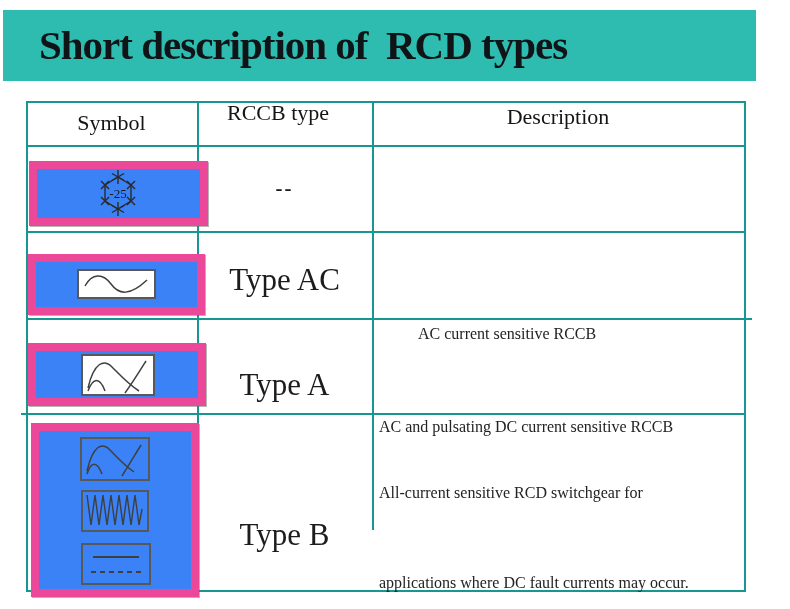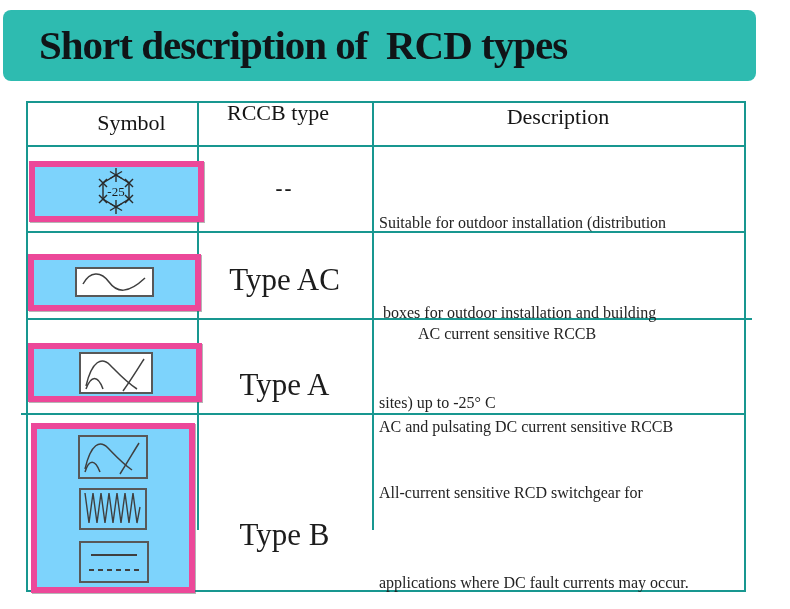--- a/index.html
+++ b/index.html
@@ -4,21 +4,20 @@
 <style>
   html,body{margin:0;padding:0;background:#ffffff;}
   .stage{
     position:relative;width:790px;height:609px;background:#ffffff;overflow:hidden;
     font-family:"Liberation Serif", serif;color:#1b1b1b;
   }
   
   .banner{
     position:absolute;left:3px;top:10px;width:753px;height:71px;
     background:#2ebbb0;
-    border-radius:8px;
   }
   .banner h1{
     margin:0;padding-left:36px;line-height:70px;
     font-size:41px;font-weight:bold;letter-spacing:-1px;color:#101417;
     white-space:pre;font-family:"Liberation Serif", serif;
   }
   
   .hline,.vline{position:absolute;background:#189790;}
   .hline{height:2px;}
   .vline{width:2px;}
@@ -30,21 +29,21 @@
     position:absolute;left:197px;width:175px;text-align:center;
     font-size:31px;color:#1c1c1c;
   }
   .dashcell{font-size:21px;font-weight:bold;letter-spacing:2px;}
   .desc{
     position:absolute;left:379px;width:364px;
     font-size:16px;line-height:30px;color:#232323;white-space:pre;
   }
   
   .symbox{
-    position:absolute;background:#7dd3fc;border:6px solid #ec4899;
+    position:absolute;background:#3b82f6;border:8px solid #ec4899;
     box-shadow:1px 1px 0 rgba(90,90,90,.45);
   }
   .innerbox{
     position:absolute;background:#fff;border:2px solid #585858;
   }
   svg{display:block;}
 </style>
 </head>
 <body>
 
@@ -58,21 +57,21 @@
   <div class="hline" style="left:26px;top:145px;width:720px;"></div>
   <div class="hline" style="left:26px;top:231px;width:720px;"></div>
   <div class="hline" style="left:26px;top:318px;width:726px;"></div>
   <div class="hline" style="left:21px;top:413px;width:725px;"></div>
   <div class="hline" style="left:26px;top:590px;width:720px;"></div>
   <div class="vline" style="left:26px;top:101px;height:491px;"></div>
   <div class="vline" style="left:744px;top:101px;height:491px;"></div>
   <div class="vline" style="left:197px;top:101px;height:429px;"></div>
   <div class="vline" style="left:372px;top:101px;height:429px;"></div>
 
-  <div class="hdr" style="left:26px;top:110px;width:171px;margin-left:20px;">Symbol</div>
+  <div class="hdr" style="left:26px;top:110px;width:171px;">Symbol</div>
   <div class="hdr" style="left:197px;top:100px;width:162px;">RCCB type</div>
   <div class="hdr" style="left:372px;top:104px;width:372px;">Description</div>
 
   <div class="symbox" style="left:29px;top:161px;width:163px;height:49px;">
     <svg width="163" height="49" viewBox="0 0 163 49" fill="none" stroke="#2a2a2a" stroke-width="1.4">
       <polygon points="81,8 94,16 94,32 81,40 68,32 68,16"></polygon>
 
       <line x1="81" y1="1" x2="81" y2="15"></line>
       <line x1="75" y1="4.5" x2="87" y2="11.5"></line>
       <line x1="75" y1="11.5" x2="87" y2="4.5"></line>
@@ -86,25 +85,20 @@
       <line x1="90" y1="28" x2="98" y2="36"></line>
         <line x1="90" y1="36" x2="98" y2="28"></line>
       <line x1="64" y1="12" x2="72" y2="20"></line>
         <line x1="64" y1="20" x2="72" y2="12"></line>
       <line x1="64" y1="28" x2="72" y2="36"></line>
         <line x1="64" y1="36" x2="72" y2="28"></line>
       <text x="81" y="29" text-anchor="middle" stroke="none" fill="#1a1a1a" font-size="13" font-family="Liberation Serif, serif">-25</text>
     </svg>
   </div>
   <div class="typecell dashcell" style="top:176px;">--</div>
-  <div class="desc" style="top:148px;">
-    <div>Suitable for outdoor installation (distribution</div>
-    <div> boxes for outdoor installation and building</div>
-    <div>sites) up to -25° C</div>
-  </div>
 
   <div class="symbox" style="left:28px;top:254px;width:161px;height:45px;">
     <div class="innerbox" style="left:41px;top:7px;width:75px;height:26px;">
       <svg width="75" height="26" viewBox="0 0 75 26" fill="none" stroke="#3f3f3f" stroke-width="1.5">
         <path d="M 6,15 C 13,2 24,2 32,13 C 40,24 51,25 68,9"></path>
       </svg>
     </div>
   </div>
   <div class="typecell" style="top:262px;">Type AC</div>
   <div class="desc" style="top:259px;margin-left:39px;">

